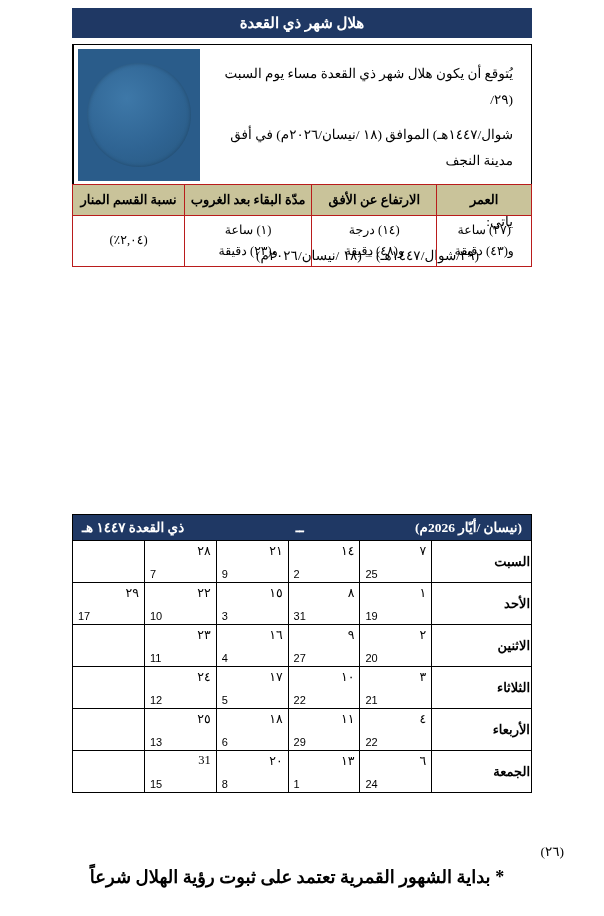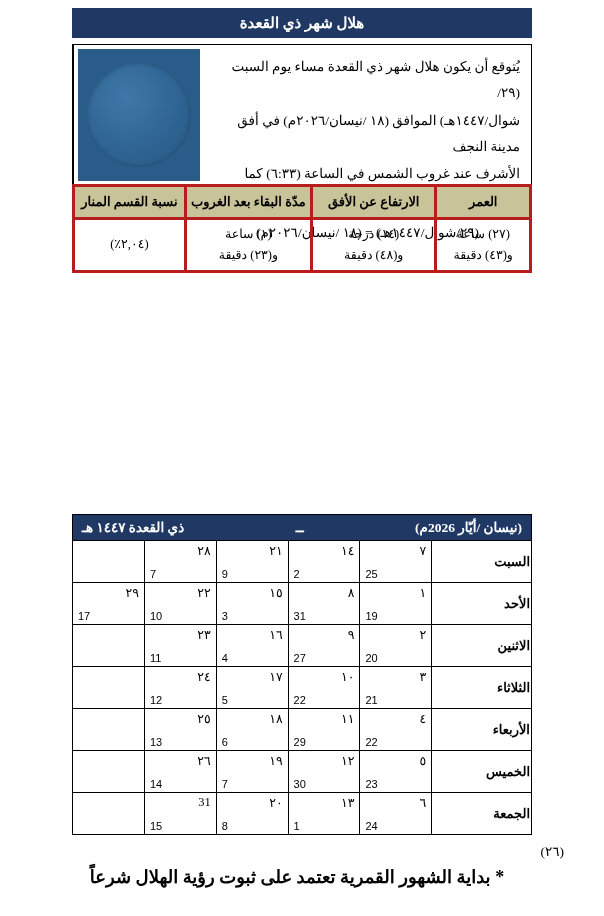--- a/index.html
+++ b/index.html
@@ -54,21 +54,21 @@
   }
   .info-text {
     flex: 1 1 auto;
     padding: 8px 10px 4px 10px;
     box-sizing: border-box;
     font-size: 13.5px;
     line-height: 1.95;
     text-align: right;
   }
   .info-text p {
-    margin: 1px;
+    margin: 8px;
   }
   .info-text .eq {
     text-align: center;
     margin-top: 6px;
   }
   .moon-cell {
     flex: 0 0 130px;
     border-left: 1px solid #000000;
     box-sizing: border-box;
     background: #ffffff;
@@ -100,21 +100,21 @@
   table.data-table {
     position: absolute;
     top: 184px;
     right: 72px;
     width: 460px;
     border-collapse: collapse;
     font-size: 12.5px;
   }
   table.data-table th,
   table.data-table td {
-    border: 3px solid #b91c1c;
+    border: 1px solid #b91c1c;
     text-align: center;
     vertical-align: middle;
     padding: 3px 2px;
   }
   table.data-table thead th {
     background: #c9c39a;
     font-weight: bold;
     height: 24px;
     font-size: 13px;
   }
@@ -392,67 +392,44 @@
         <td class="cell">
           <span class="hij">٢٥</span>
           <span class="greg">13</span>
         </td>
         <td class="cell blank">
           <span class="hij"></span>
           <span class="greg"></span>
         </td>
       </tr>
 
-      <tr>
-        <td class="day-name">الخميس</td>
-        <td class="cell">
-          <span class="hij">٥</span>
-          <span class="greg">23</span>
-        </td>
-        <td class="cell">
-          <span class="hij">١٢</span>
-          <span class="greg">30</span>
-        </td>
-        <td class="cell">
-          <span class="hij">١٩</span>
-          <span class="greg">7</span>
-        </td>
-        <td class="cell">
-          <span class="hij">٢٦</span>
-          <span class="greg">14</span>
+
+      <tr>
+        <td class="day-name">الجمعة</td>
+        <td class="cell">
+          <span class="hij">٦</span>
+          <span class="greg">24</span>
+        </td>
+        <td class="cell">
+          <span class="hij">١٣</span>
+          <span class="greg">1</span>
+        </td>
+        <td class="cell">
+          <span class="hij">٢٠</span>
+          <span class="greg">8</span>
+        </td>
+        <td class="cell">
+          <span class="hij">31</span>
+          <span class="greg">15</span>
         </td>
         <td class="cell blank">
           <span class="hij"></span>
           <span class="greg"></span>
         </td>
       </tr>
-
-      <tr>
-        <td class="day-name">الجمعة</td>
-        <td class="cell">
-          <span class="hij">٦</span>
-          <span class="greg">24</span>
-        </td>
-        <td class="cell">
-          <span class="hij">١٣</span>
-          <span class="greg">1</span>
-        </td>
-        <td class="cell">
-          <span class="hij">٢٠</span>
-          <span class="greg">8</span>
-        </td>
-        <td class="cell">
-          <span class="hij">31</span>
-          <span class="greg">15</span>
-        </td>
-        <td class="cell blank">
-          <span class="hij"></span>
-          <span class="greg"></span>
-        </td>
-      </tr>
     </tbody>
   </table>
 
   <div class="footnote">*  بداية الشهور القمرية تعتمد على ثبوت رؤية الهلال شرعاً</div>
 
   <div class="page-number">(٢٦)</div>
 
 </div>
 
 </body></html>

